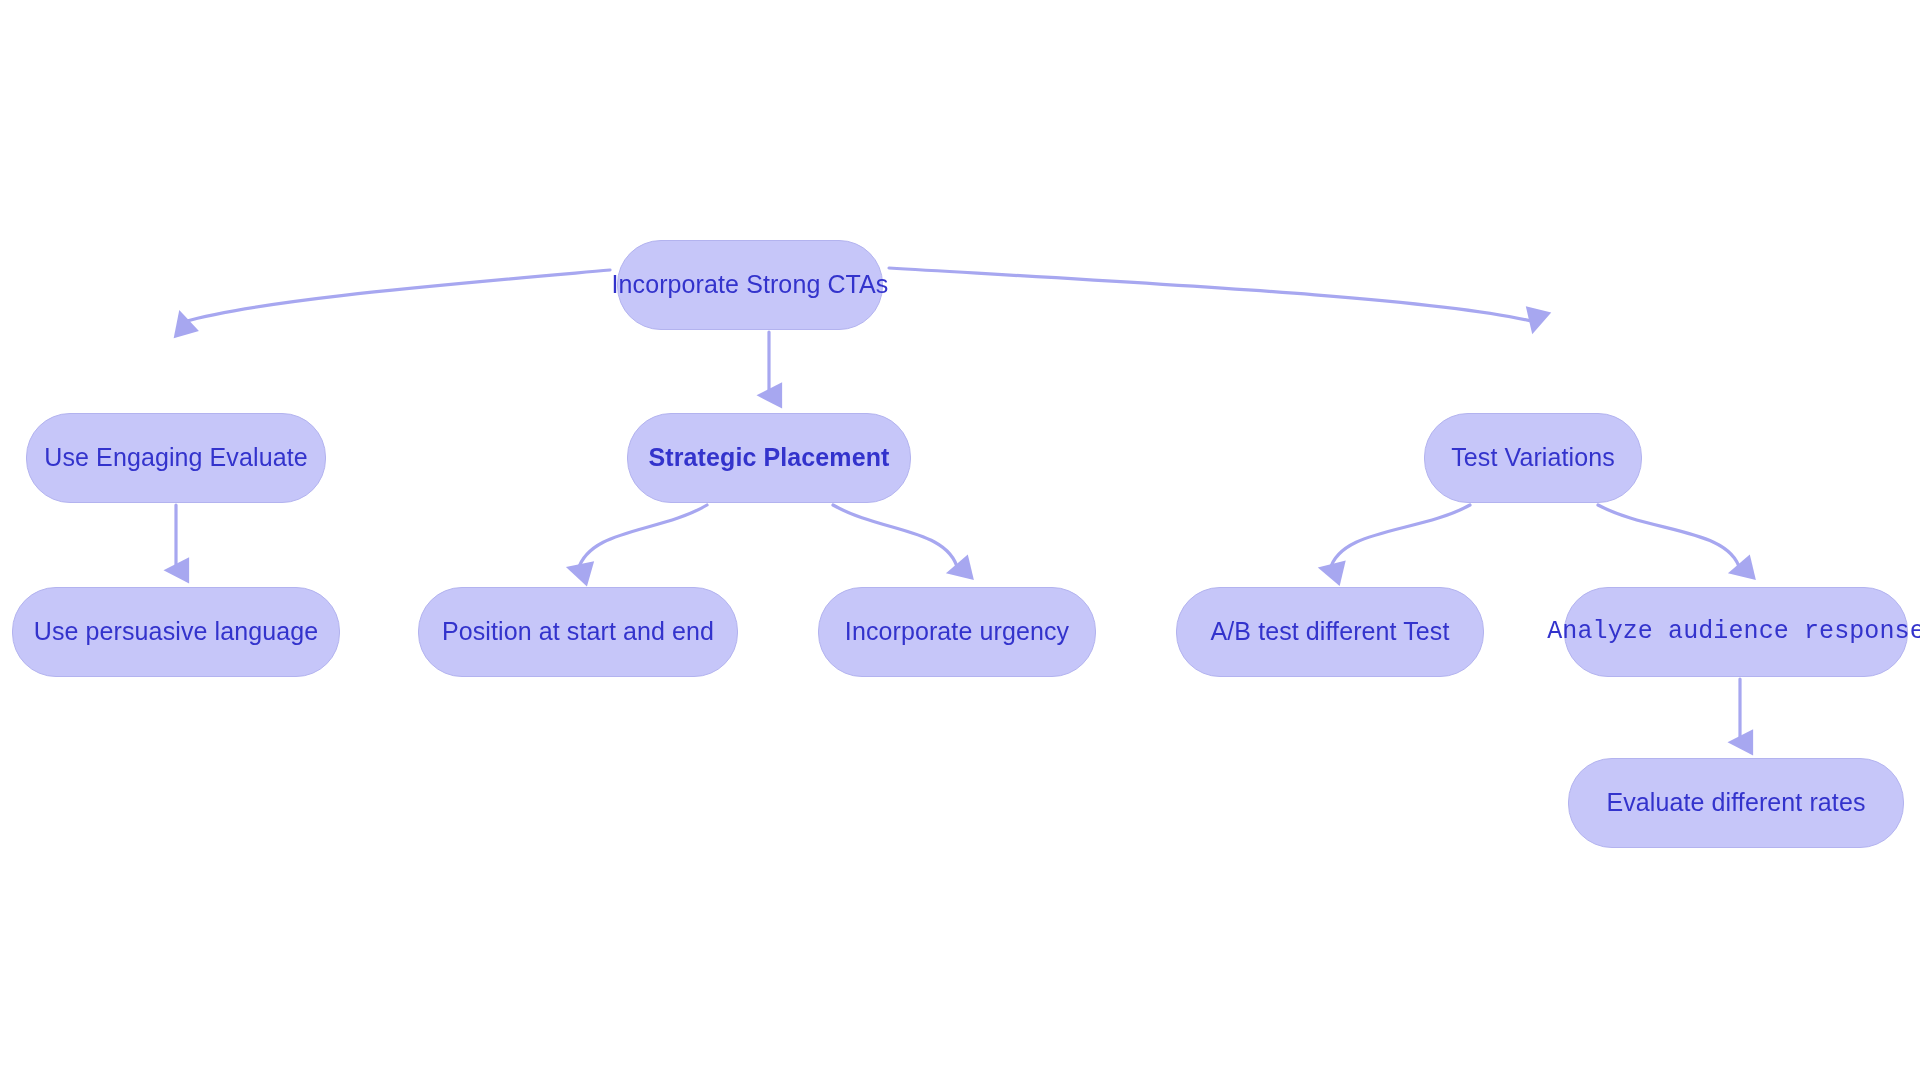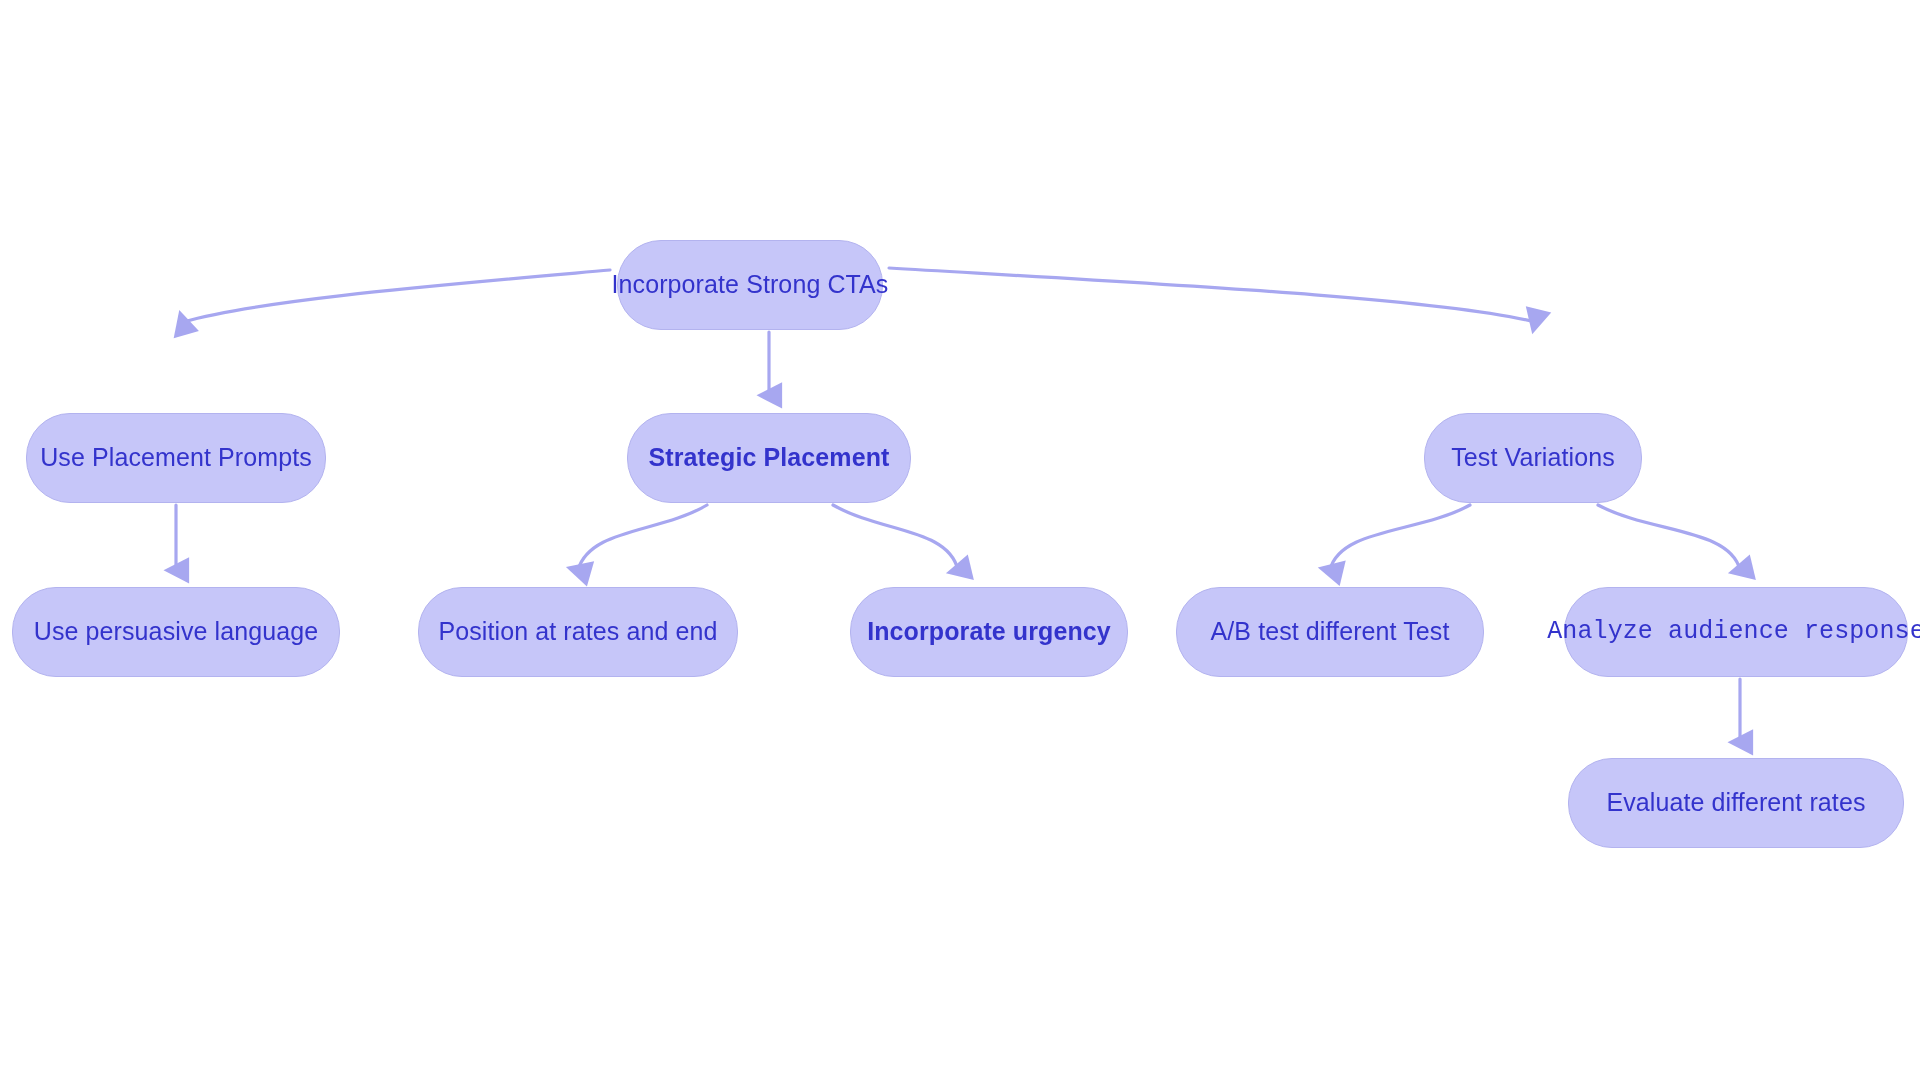--- a/index.html
+++ b/index.html
@@ -78,35 +78,35 @@
       <path d="M 1598 505 C 1650 533, 1730 528, 1740 570" marker-end="url(#arrowhead)"></path>
 
       <path d="M 1740 679 L 1740 742" marker-end="url(#arrowhead)"></path>
     </g>
   </svg>
 
   <div class="node" style="left: 617px; top: 240px; width: 266px; height: 90px;">
     <span class="node-label">Incorporate Strong CTAs</span>
   </div>
   <div class="node" style="left: 26px; top: 413px; width: 300px; height: 90px;">
-    <span class="node-label">Use Placement Prompts</span>
+    <span class="node-label">Use Engaging Evaluate</span>
   </div>
   <div class="node" style="left: 627px; top: 413px; width: 284px; height: 90px; font-weight: bold;">
     <span class="node-label">Strategic Placement</span>
   </div>
   <div class="node" style="left: 1424px; top: 413px; width: 218px; height: 90px;">
     <span class="node-label">Test Variations</span>
   </div>
   <div class="node" style="left: 12px; top: 587px; width: 328px; height: 90px;">
     <span class="node-label">Use persuasive language</span>
   </div>
   <div class="node" style="left: 418px; top: 587px; width: 320px; height: 90px;">
-    <span class="node-label">Position at rates and end</span>
+    <span class="node-label">Position at start and end</span>
   </div>
-  <div class="node" style="left: 850px; top: 587px; width: 278px; height: 90px; font-weight: bold;">
+  <div class="node" style="left: 818px; top: 587px; width: 278px; height: 90px;">
     <span class="node-label">Incorporate urgency</span>
   </div>
   <div class="node" style="left: 1176px; top: 587px; width: 308px; height: 90px;">
     <span class="node-label">A/B test different Test</span>
   </div>
   <div class="node" style="left: 1564px; top: 587px; width: 344px; height: 90px; font-family: Liberation Mono, monospace;">
     <span class="node-label">Analyze audience response</span>
   </div>
   <div class="node" style="left: 1568px; top: 758px; width: 336px; height: 90px;">
     <span class="node-label">Evaluate different rates</span>

